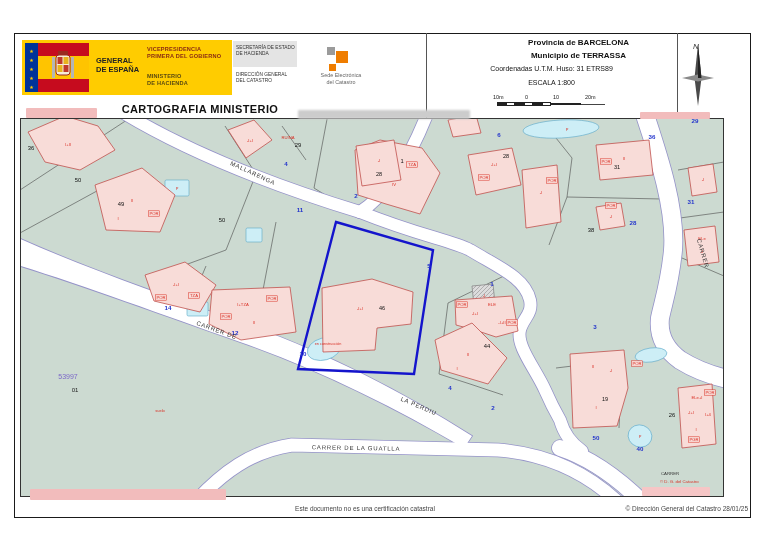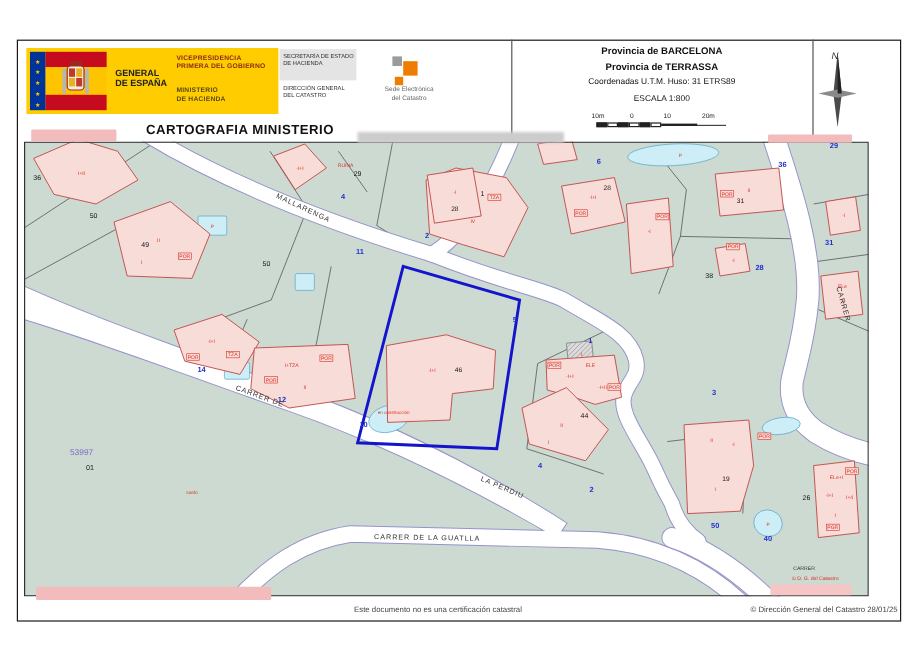--- a/index.html
+++ b/index.html
@@ -13,21 +13,21 @@
   #vice{left:147px;top:46px;color:#8a2c12;}
   #mini{left:147px;top:73px;color:#5a4a10;}
   #secbox{left:233px;top:41px;width:64px;height:26px;background:#e4e4e4;}
   #sec{left:236px;top:45px;color:#333;}
   #dg{left:236px;top:72px;color:#333;}
   .sq{position:absolute;}
   #sede-txt{left:310px;top:72px;width:62px;text-align:center;font-size:5.4px;color:#666;line-height:7px;}
   #gob{left:96px;top:56px;font-size:7.5px;font-weight:bold;color:#222;line-height:9px;}
   #title{left:120px;top:103px;width:160px;text-align:center;font-size:11px;font-weight:bold;color:#111;letter-spacing:.4px;}
   .info{left:426px;width:251px;text-align:center;color:#111;}
-  .b{font-weight:bold;}
+  .b{font-weight:bold;padding-left:27px;}
   #scalebar{left:493px;top:94px;width:116px;height:14px;}
   .tick{position:absolute;top:0;font-size:5.5px;color:#222;}
   .cell{position:absolute;top:8px;height:4px;width:9px;border:0.5px solid #222;box-sizing:border-box;}
   #footer-l{left:240px;top:505px;width:250px;text-align:center;font-size:6.5px;color:#444;}
   #footer-r{left:555px;top:505px;width:193px;text-align:right;font-size:6.5px;color:#444;}
   svg text{font-family:"Liberation Sans",sans-serif;}
   .redact{position:absolute;z-index:30;border-radius:1px;}
 </style>
 </head>
 <body>
@@ -87,21 +87,21 @@
   <div class="sq" style="left:329px;top:64px;width:7px;height:7px;background:#ef7d00;"></div>
   <div id="sede-txt" class="abs">
     <div>Sede Electrónica</div>
     <div>del Catastro</div>
   </div>
 
   <div class="abs vline" style="left:426px;top:33px;height:85px;"></div>
   <div class="abs vline" style="left:677px;top:33px;height:85px;"></div>
 
   <div class="abs info b" style="top:38px;font-size:8px;">Provincia de BARCELONA</div>
-  <div class="abs info b" style="top:51px;font-size:8px;">Provincia de TERRASSA</div>
+  <div class="abs info b" style="top:51px;font-size:8px;">Municipio de TERRASSA</div>
   <div class="abs info" style="top:65px;font-size:7px;">Coordenadas U.T.M. Huso: 31 ETRS89</div>
   <div class="abs info" style="top:79px;font-size:7px;">ESCALA 1:800</div>
 
   <div id="scalebar" class="abs">
     <span class="tick" style="left:0px;">10m</span>
     <span class="tick" style="left:32px;">0</span>
     <span class="tick" style="left:60px;">10</span>
     <span class="tick" style="left:92px;">20m</span>
     <div class="cell" style="left:4px;background:#222;"></div>
     <div class="cell" style="left:13px;background:#fff;"></div>

